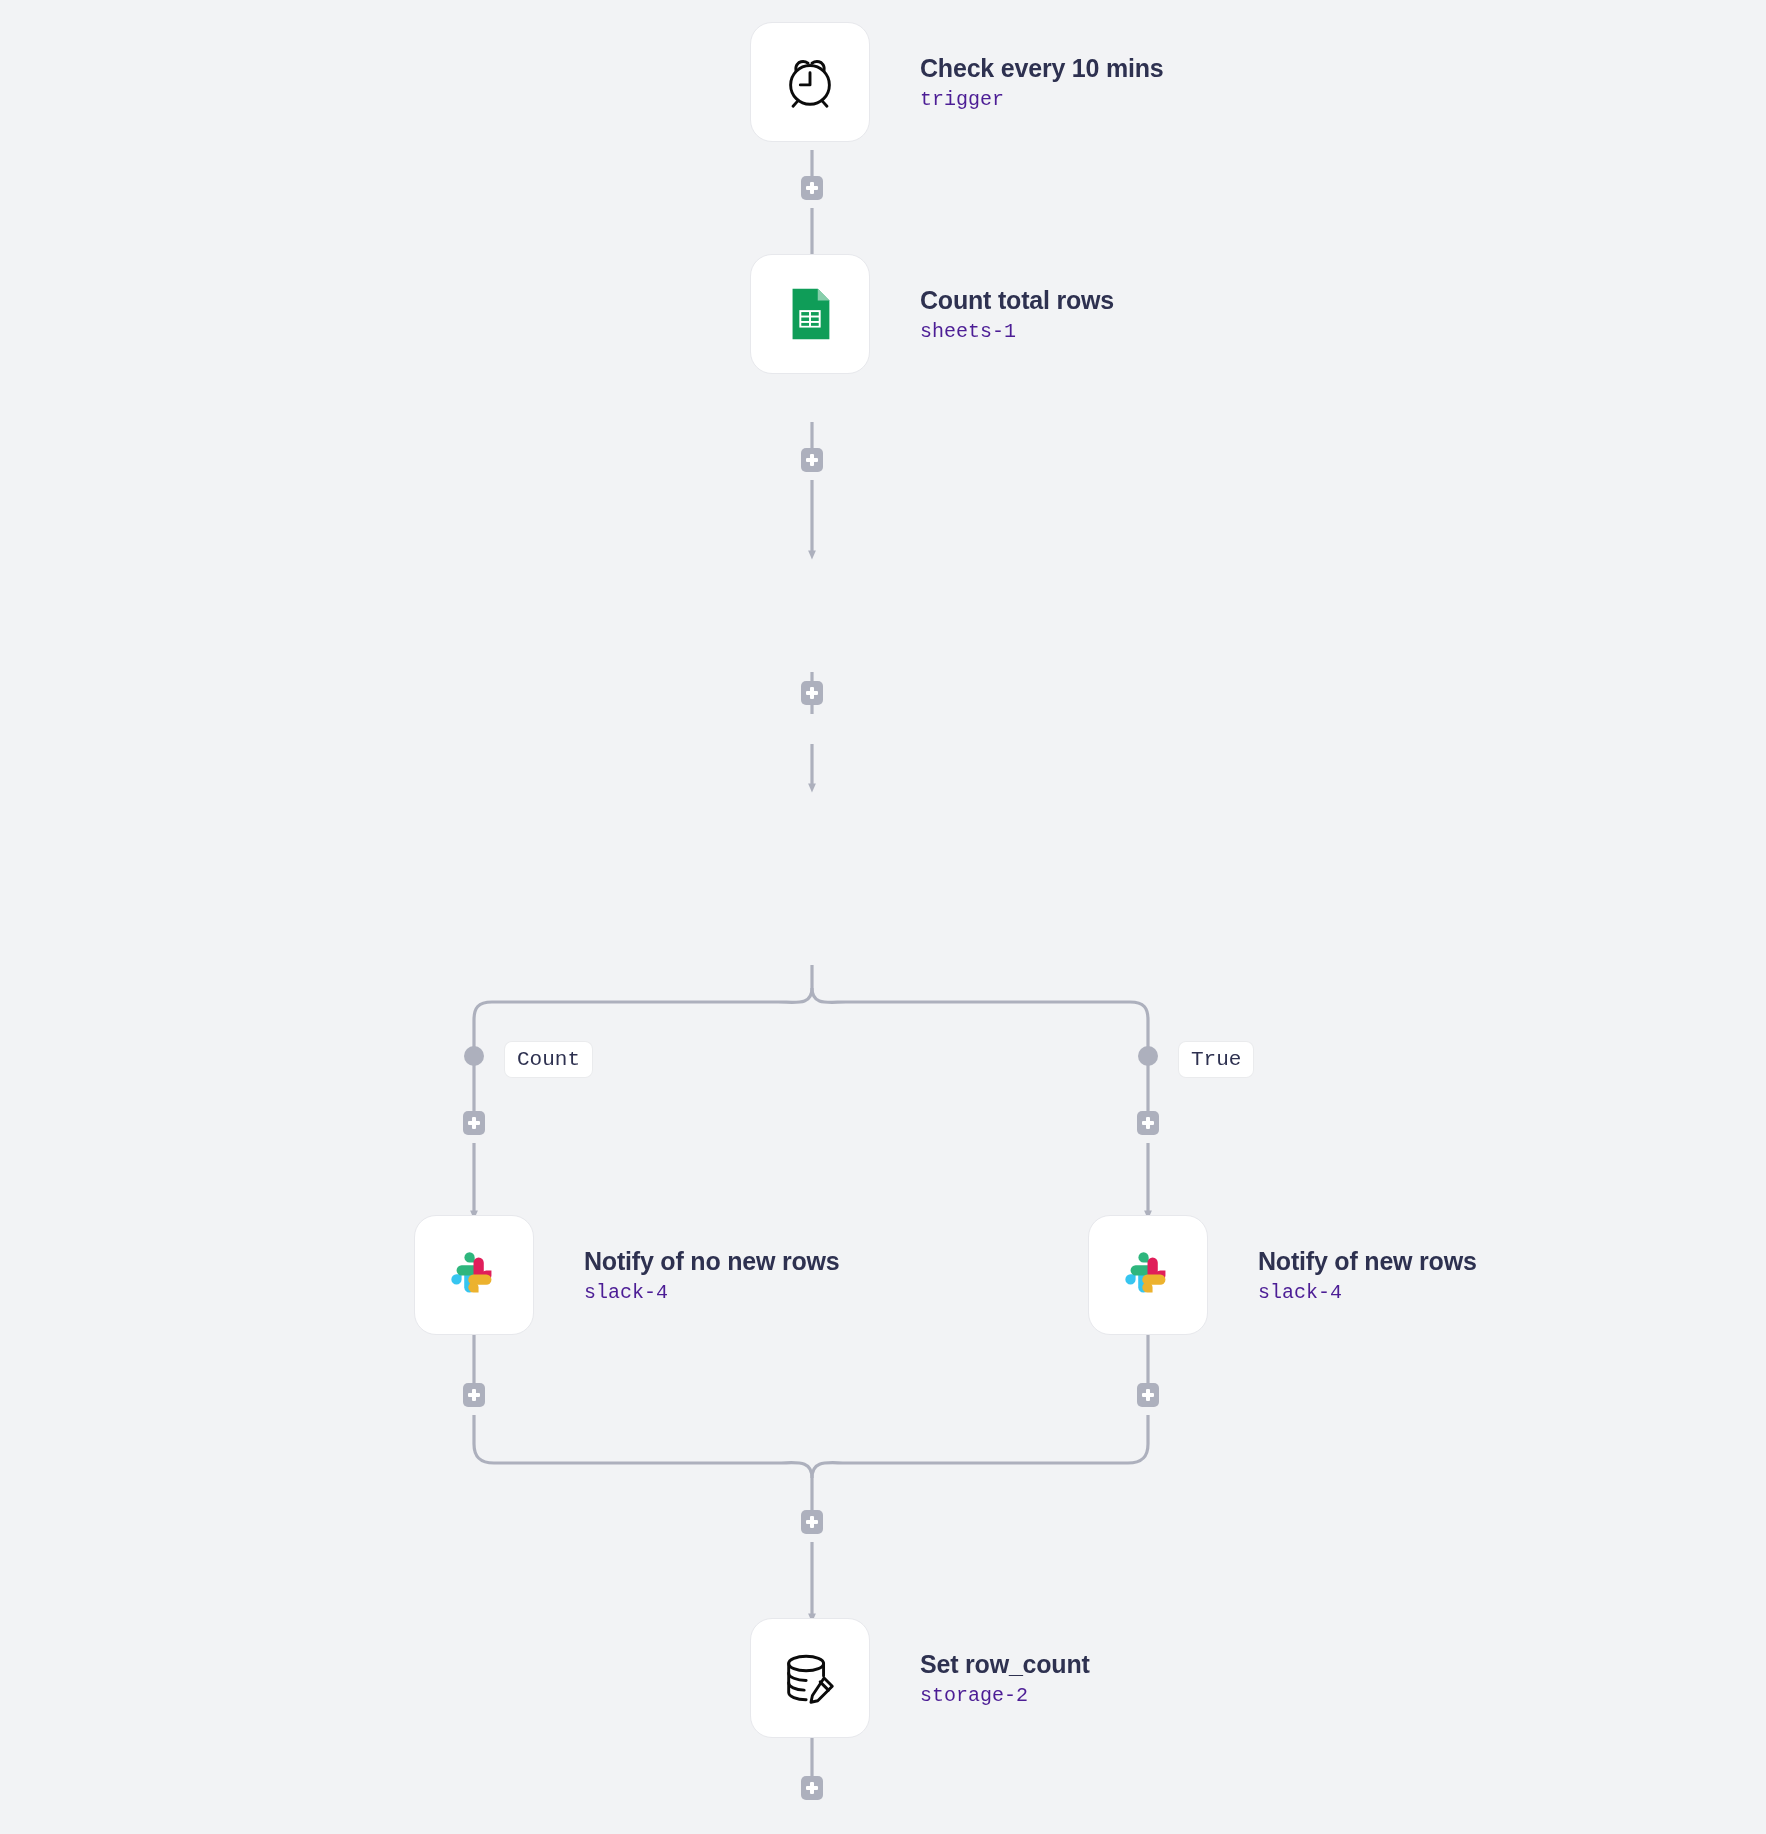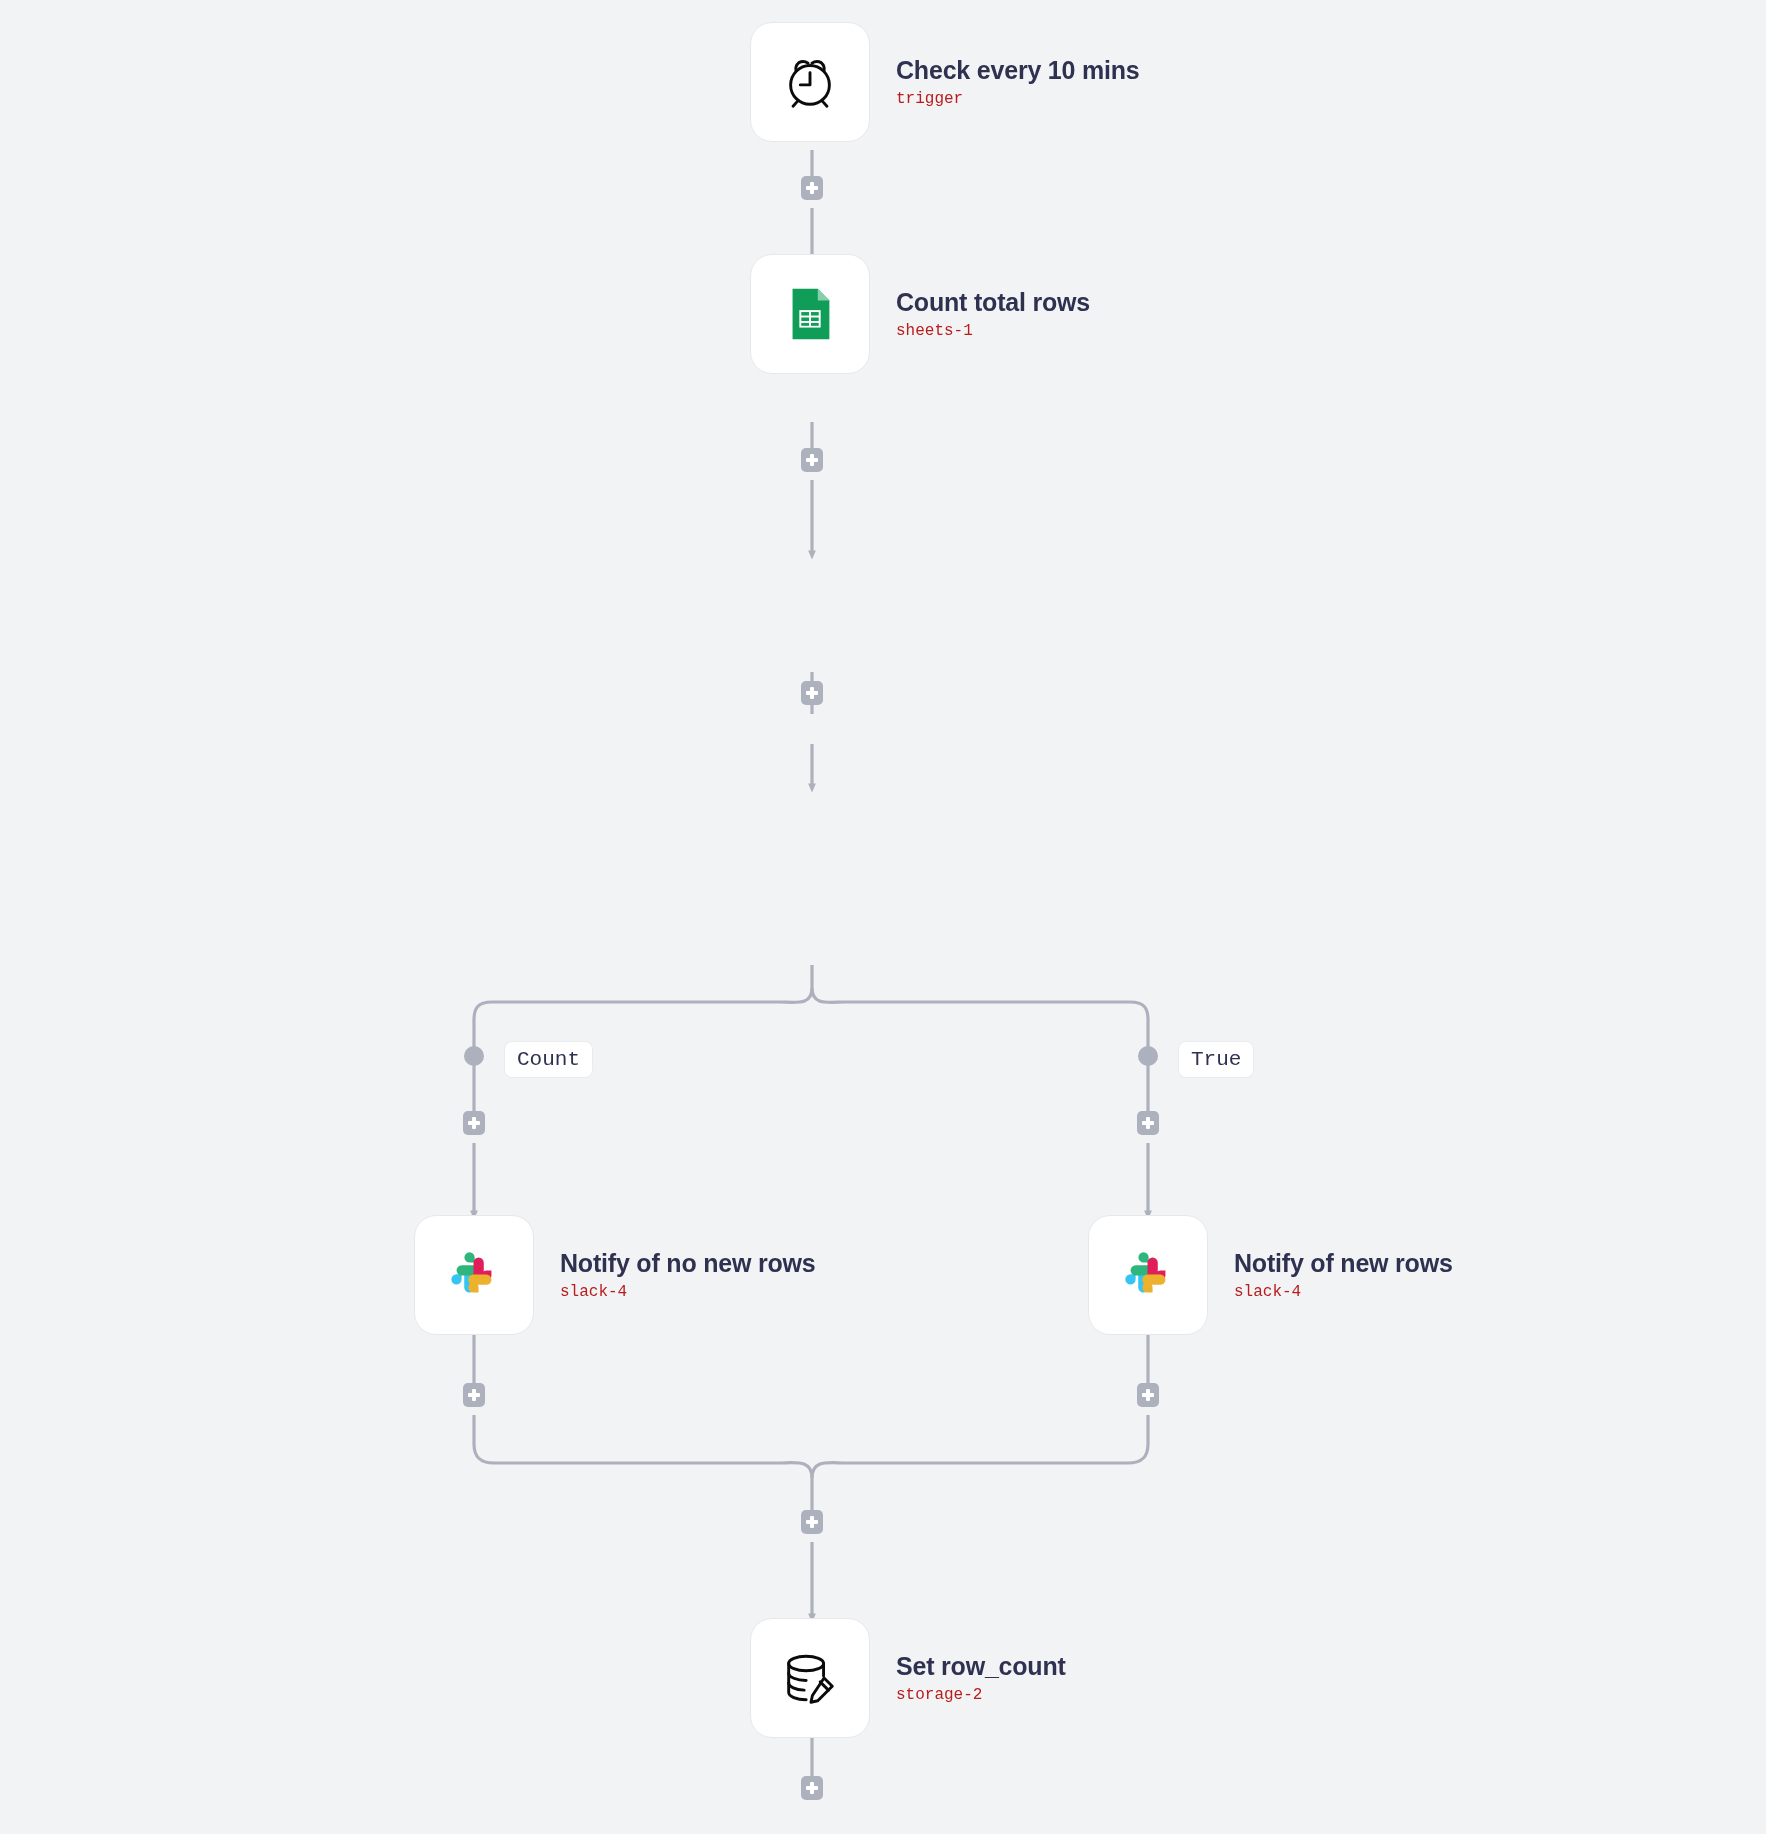--- a/index.html
+++ b/index.html
@@ -21,20 +21,21 @@
     width: 1766px;
     height: 1834px;
     pointer-events: none;
   }
 
   
   .node {
     position: absolute;
     display: flex;
     align-items: center;
+    gap: 24px;
   }
   .node-card {
     width: 120px;
     height: 120px;
     background: #ffffff;
     border: 1.5px solid #e7e8ec;
     border-radius: 22px;
     box-sizing: border-box;
     display: flex;
     align-items: center;
@@ -56,22 +57,22 @@
   .node-title {
     font-size: 25px;
     font-weight: 600;
     color: #2e3150;
     letter-spacing: -0.2px;
     line-height: 1.2;
   }
   .node-sub {
     margin-top: 5px;
     font-family: "Liberation Mono", monospace;
-    font-size: 16px;
-    color: #b91c1c;
+    font-size: 20px;
+    color: #4c1d95;
     letter-spacing: 0px;
     line-height: 1.2;
   }
 
   
   .plus-btn {
     position: absolute;
     width: 22px;
     height: 24px;
     background: #adb0bd;

